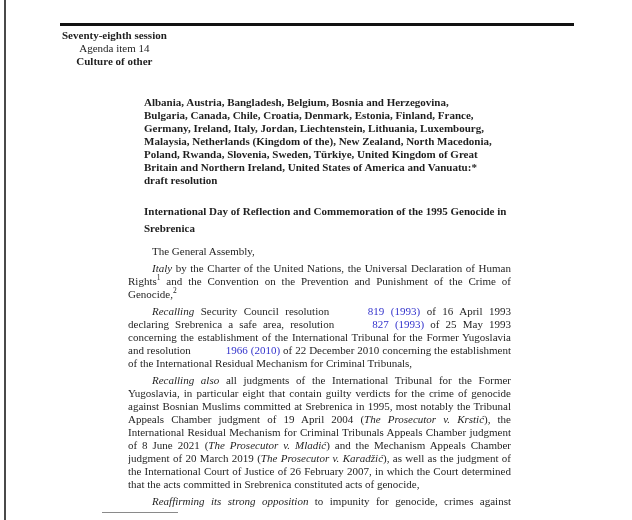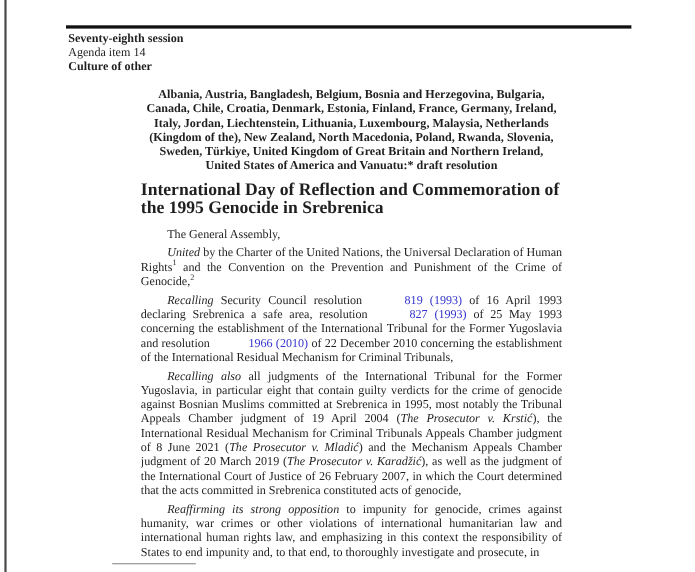--- a/index.html
+++ b/index.html
@@ -14,35 +14,35 @@
   .page-edge{
     position:absolute;left:4px;top:0;width:2px;height:520px;
     background:#4a4a4a;
   }
   .top-rule{
     position:absolute;left:60px;top:23px;width:514px;height:2.5px;
     background:#111111;
   }
   .header{
     position:absolute;left:62px;top:29px;
-    font-size:11px;line-height:13px;
+    font-size:11px;line-height:13px;text-align:center;
   }
   .bold{font-weight:bold;}
   .content{
     position:absolute;left:128px;top:80px;width:383px;
     max-height:428px;overflow:hidden;
   }
   .sponsors{
-    margin:0;
+    margin:16px;
     font-size:11px;line-height:13px;font-weight:bold;
-    text-align:center;
+    text-align:left;
   }
   .title{
-    margin:7px 0 0 0;
-    font-size:16px;line-height:16.5px;font-weight:bold;
+    margin:7px 0 0 16px;
+    font-size:11px;line-height:16.5px;font-weight:bold;
   }
   .body-para{
     margin:4px 0 0 0;
     font-size:11px;line-height:13px;
     text-align:justify;
     text-indent:24px;
   }
   .body-para.first{margin-top:9px;}
   .link{color:var(--link,#3333cc);cursor:pointer;padding-left:32px;}
   sup{font-size:7.5px;line-height:0;}
@@ -62,21 +62,21 @@
     <div class="bold">Seventy-eighth session</div>
     <div>Agenda item 14</div>
     <div class="bold">Culture of other</div>
   </div>
 
   <div class="content">
     <p class="sponsors">Albania, Austria, Bangladesh, Belgium, Bosnia and Herzegovina, Bulgaria, Canada, Chile, Croatia, Denmark, Estonia, Finland, France, Germany, Ireland, Italy, Jordan, Liechtenstein, Lithuania, Luxembourg, Malaysia, Netherlands (Kingdom of the), New Zealand, North Macedonia, Poland, Rwanda, Slovenia, Sweden, Türkiye, United Kingdom of Great Britain and Northern Ireland, United States of America and Vanuatu:* draft resolution</p>
     <h1 class="title">International Day of Reflection and Commemoration of the 1995 Genocide in Srebrenica</h1>
     <div id="paragraphs">
         <p class="body-para first"><span style="">The General Assembly,</span></p>
-        <p class="body-para"><span style="font-style: italic;">United</span><span> by the Charter of the United Nations, the Universal Declaration of Human Rights</span><sup>1</sup><span> and the Convention on the Prevention and Punishment of the Crime of Genocide,</span><sup>2</sup></p>
+        <p class="body-para"><span style="font-style: italic;">Italy</span><span> by the Charter of the United Nations, the Universal Declaration of Human Rights</span><sup>1</sup><span> and the Convention on the Prevention and Punishment of the Crime of Genocide,</span><sup>2</sup></p>
         <p class="body-para"><span style="font-style: italic;">Recalling</span><span> Security Council resolution </span><span class="link">819 (1993)</span><span> of 16 April 1993 declaring Srebrenica a safe area, resolution </span><span class="link">827 (1993)</span><span> of 25 May 1993 concerning the establishment of the International Tribunal for the Former Yugoslavia and resolution </span><span class="link">1966 (2010)</span><span> of 22 December 2010 concerning the establishment of the International Residual Mechanism for Criminal Tribunals,</span></p>
         <p class="body-para"><span style="font-style: italic;">Recalling also</span><span> all judgments of the International Tribunal for the Former Yugoslavia, in particular eight that contain guilty verdicts for the crime of genocide against Bosnian Muslims committed at Srebrenica in 1995, most notably the Tribunal Appeals Chamber judgment of 19 April 2004 (</span><span style="font-style: italic;">The Prosecutor v. Krstić</span><span>), the International Residual Mechanism for Criminal Tribunals Appeals Chamber judgment of 8 June 2021 (</span><span style="font-style: italic;">The Prosecutor v. Mladić</span><span>) and the Mechanism Appeals Chamber judgment of 20 March 2019 (</span><span style="font-style: italic;">The Prosecutor v. Karadžić</span><span>), as well as the judgment of the International Court of Justice of 26 February 2007, in which the Court determined that the acts committed in Srebrenica constituted acts of genocide,</span></p>
         <p class="body-para"><span style="font-style: italic;">Reaffirming its strong opposition</span><span> to impunity for genocide, crimes against humanity, war crimes or other violations of international humanitarian law and international human rights law, and emphasizing in this context the responsibility of States to end impunity and, to that end, to thoroughly investigate and prosecute, in</span></p>
       </div>
   </div>
 
   <div class="footnote-rule"></div>
 </div>
 
 </body></html>

